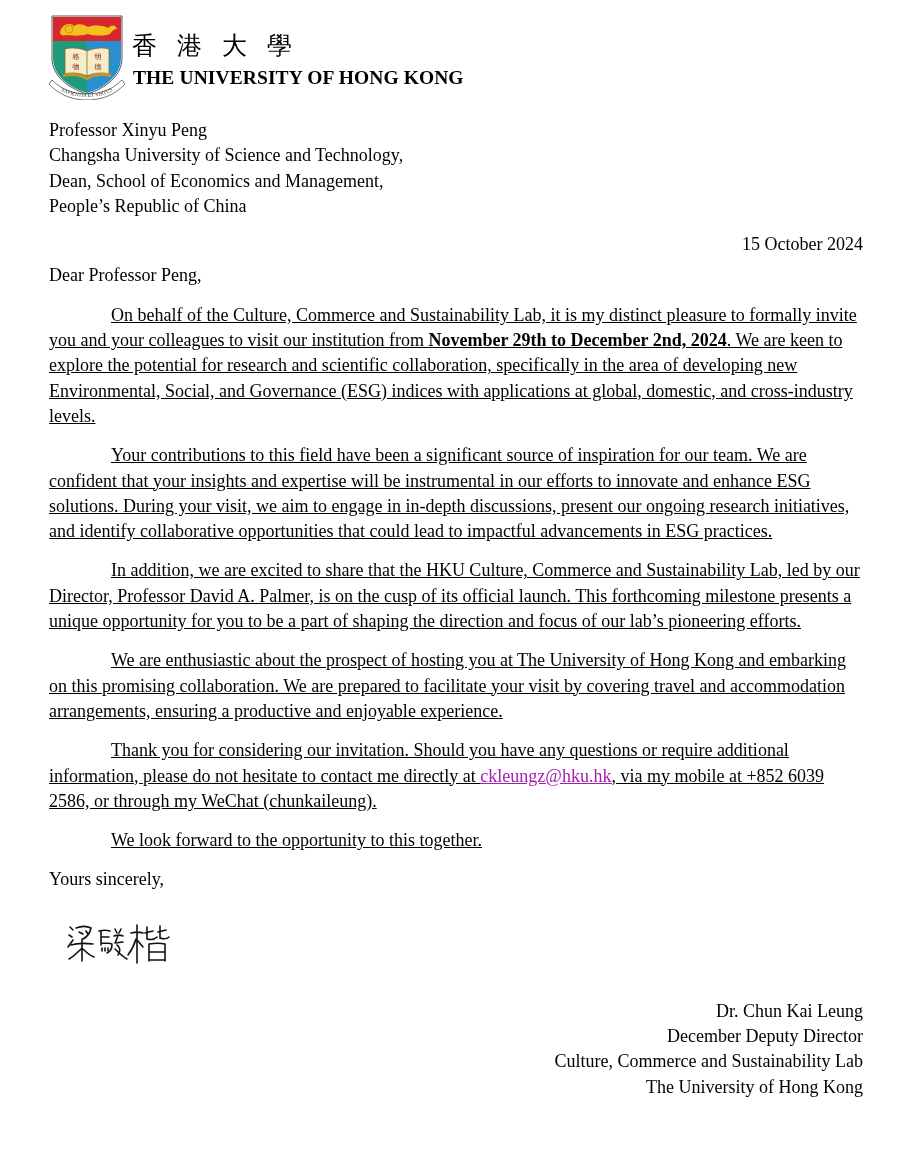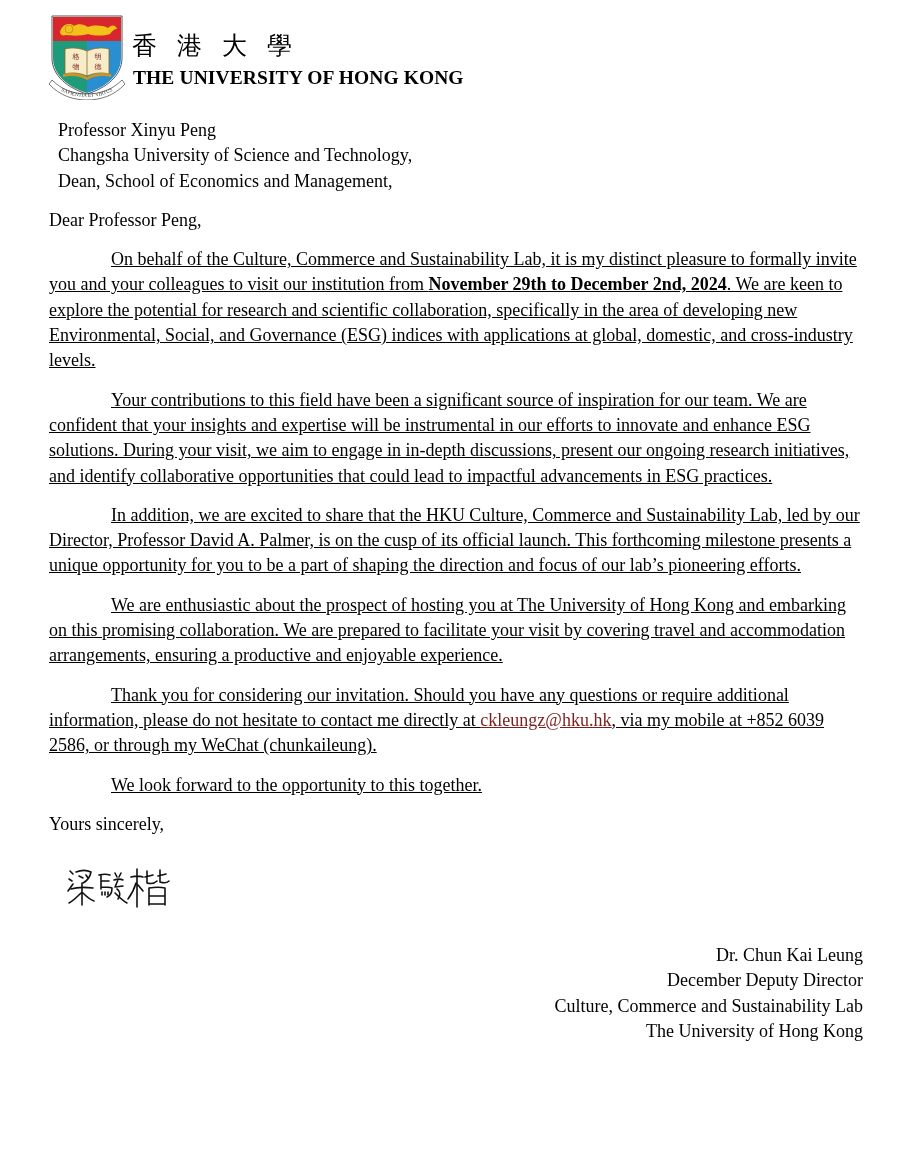--- a/index.html
+++ b/index.html
@@ -51,37 +51,37 @@
       letter-spacing: 0.1px;
     }
     .content {
       position: absolute;
       left: 49px;
       top: 118px;
       width: 814px;
       font-size: 18px;
       line-height: 25.3px;
     }
-    .recipient div { white-space: nowrap; margin-left: 9px; }
+    .recipient div { white-space: nowrap; }
     .date {
       text-align: right;
       margin-top: 13px;
     }
     .salutation {
-      margin-top: 14px;
+      margin-top: 6px;
     }
     p.para {
       margin: 14px 0 0 0;
       text-indent: 62px;
       text-align: left;
       text-decoration: underline;
     }
     p.para b { font-weight: bold; }
     a.email {
-      color: #7f1d1d;
+      color: #a21caf;
       text-decoration: underline;
     }
     .closing {
       margin-top: 14px;
     }
     .signature {
       height: 106px;
       position: relative;
     }
     .signature svg {
@@ -123,22 +123,24 @@
   </svg>
   <div class="uni-chinese">香港大學</div>
   <div class="uni-english">THE UNIVERSITY OF HONG KONG</div>
 </div>
 
 <div class="content">
   <div class="recipient">
     <div>Professor Xinyu Peng</div>
     <div>Changsha University of Science and Technology,</div>
     <div>Dean, School of Economics and Management,</div>
+    <div>People’s Republic of China</div>
   </div>
 
+  <div class="date">15 October 2024</div>
 
   <div class="salutation">Dear Professor Peng,</div>
 
   <p class="para"><span>On behalf of the Culture, Commerce and Sustainability Lab, it is my distinct pleasure to formally invite you and your colleagues to visit our institution from </span><b>November 29th to December 2nd, 2024</b><span>. We are keen to explore the potential for research and scientific collaboration, specifically in the area of developing new Environmental, Social, and Governance (ESG) indices with applications at global, domestic, and cross-industry levels.</span></p>
 
   <p class="para">Your contributions to this field have been a significant source of inspiration for our team. We are confident that your insights and expertise will be instrumental in our efforts to innovate and enhance ESG solutions. During your visit, we aim to engage in in-depth discussions, present our ongoing research initiatives, and identify collaborative opportunities that could lead to impactful advancements in ESG practices.</p>
 
   <p class="para">In addition, we are excited to share that the HKU Culture, Commerce and Sustainability Lab, led by our Director, Professor David A. Palmer, is on the cusp of its official launch. This forthcoming milestone presents a unique opportunity for you to be a part of shaping the direction and focus of our lab’s pioneering efforts.</p>
 
   <p class="para">We are enthusiastic about the prospect of hosting you at The University of Hong Kong and embarking on this promising collaboration. We are prepared to facilitate your visit by covering travel and accommodation arrangements, ensuring a productive and enjoyable experience.</p>

